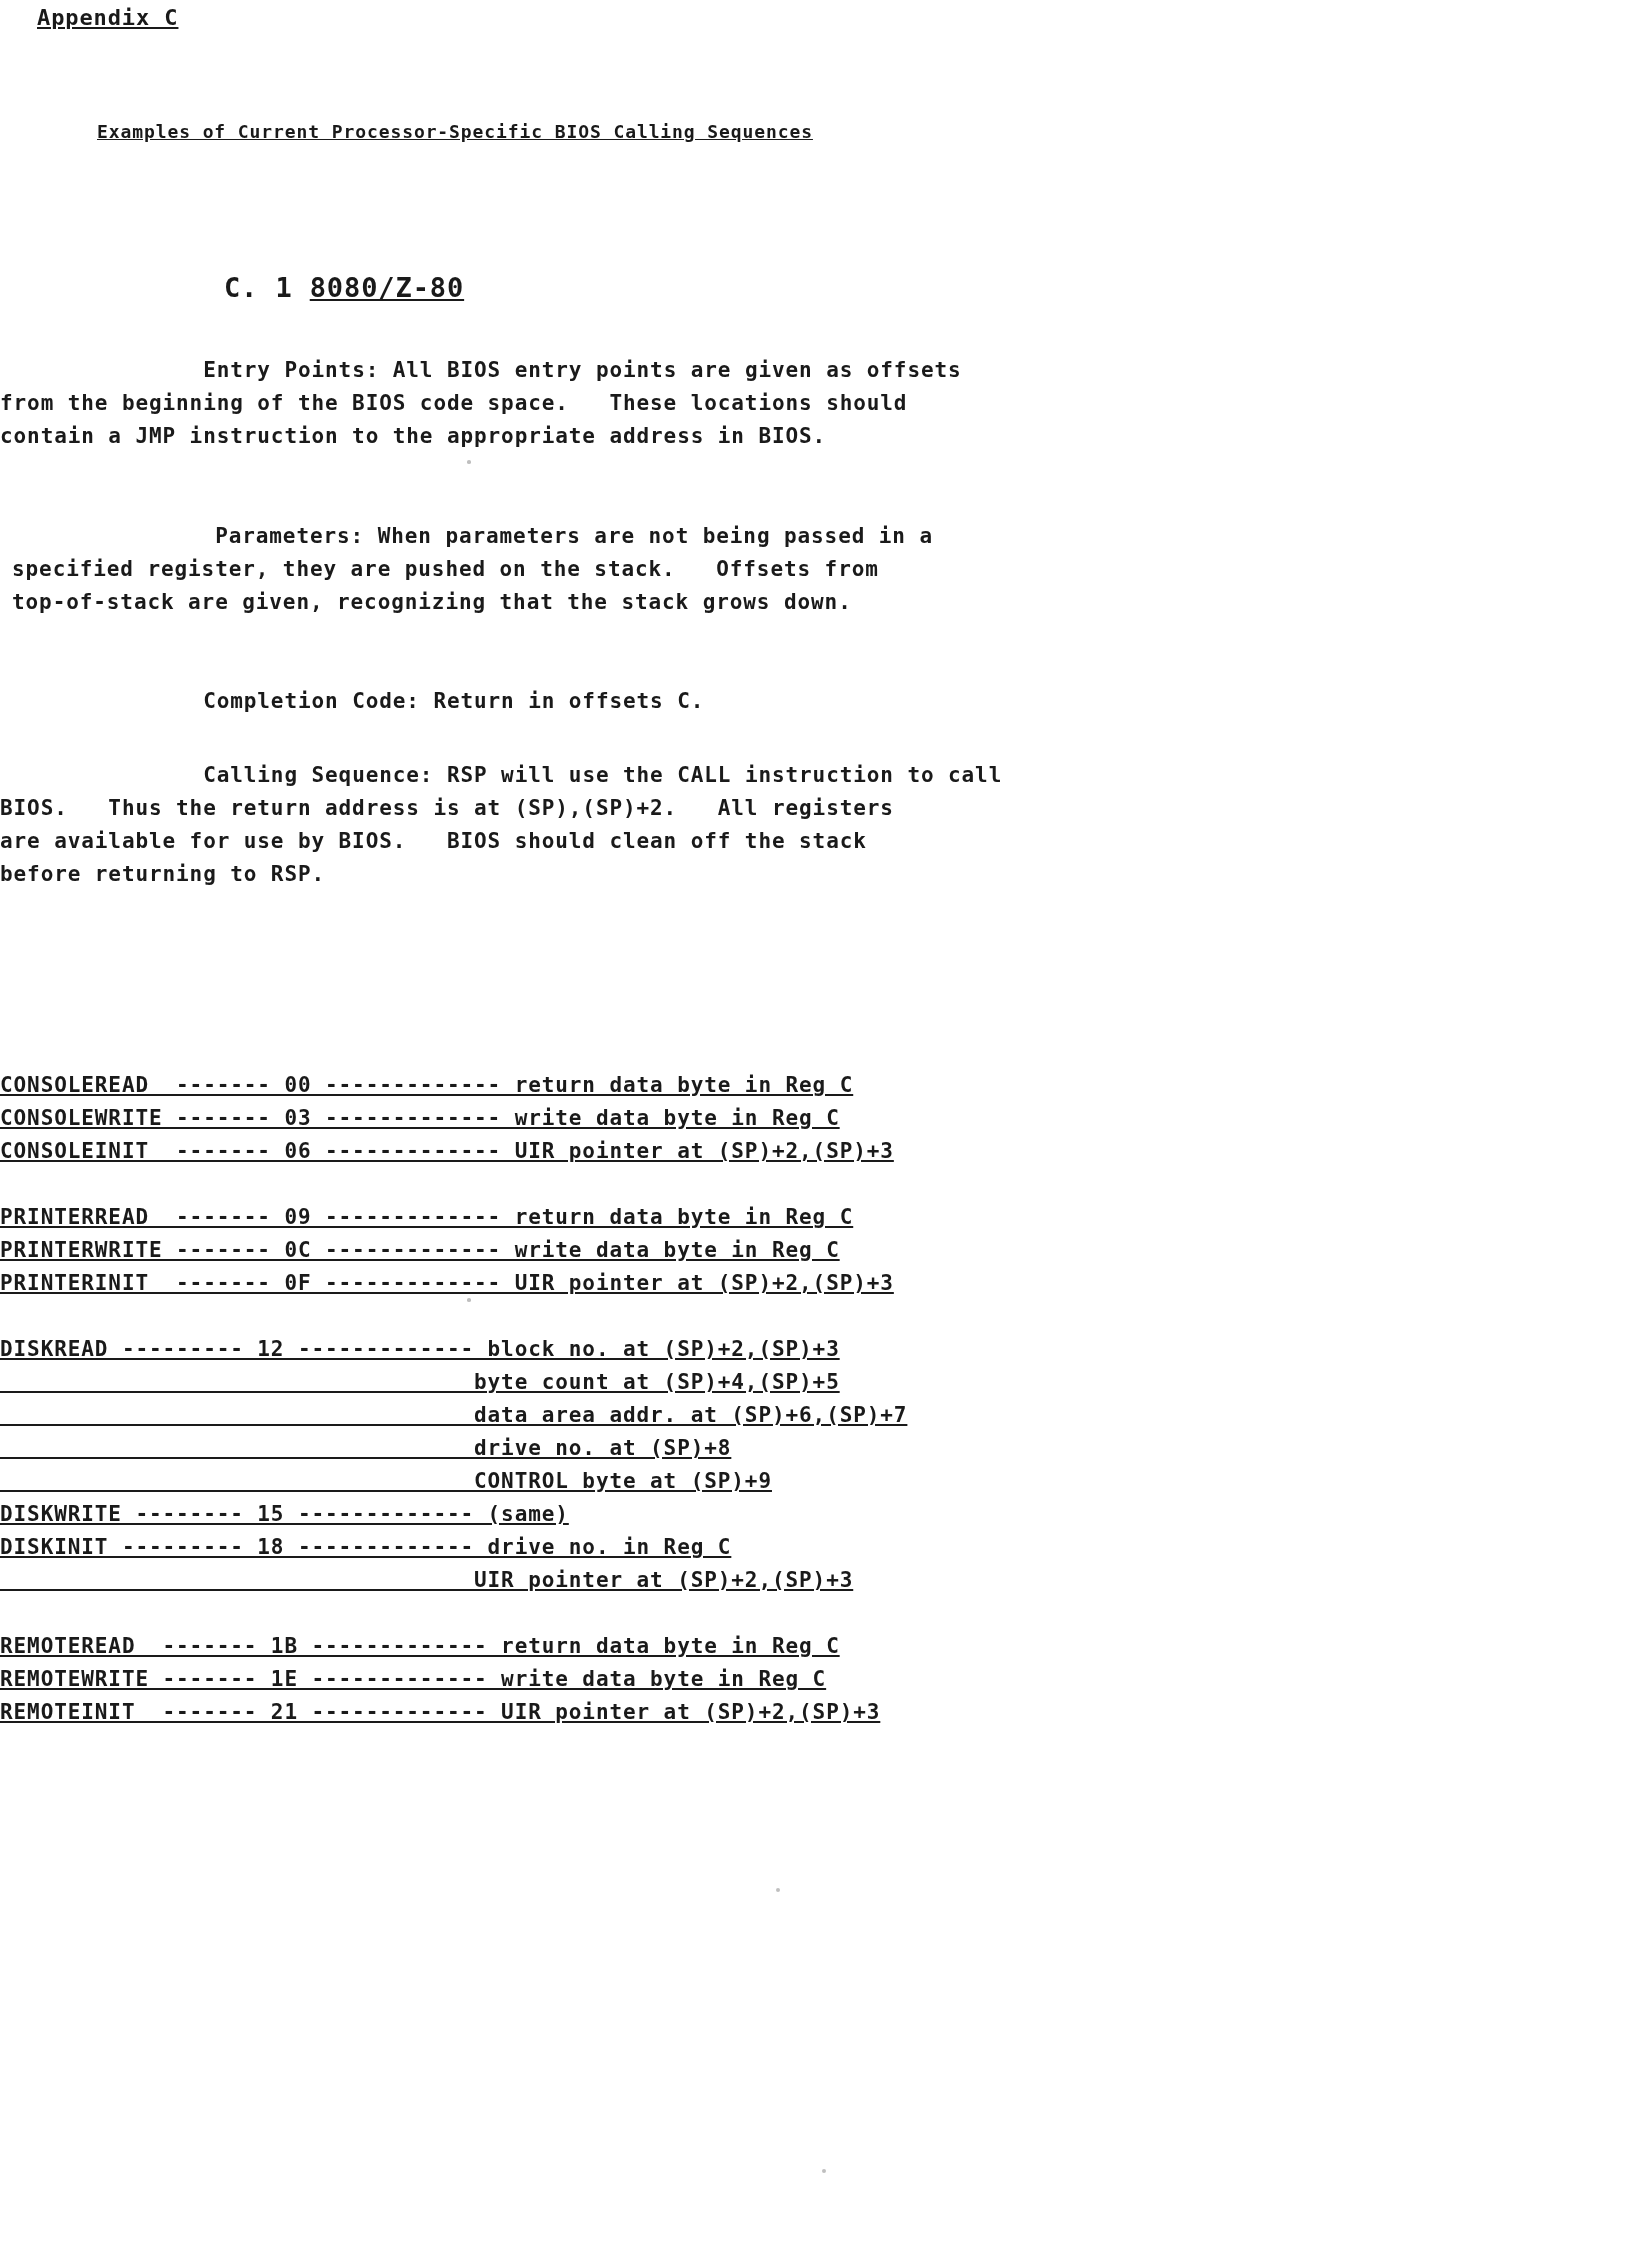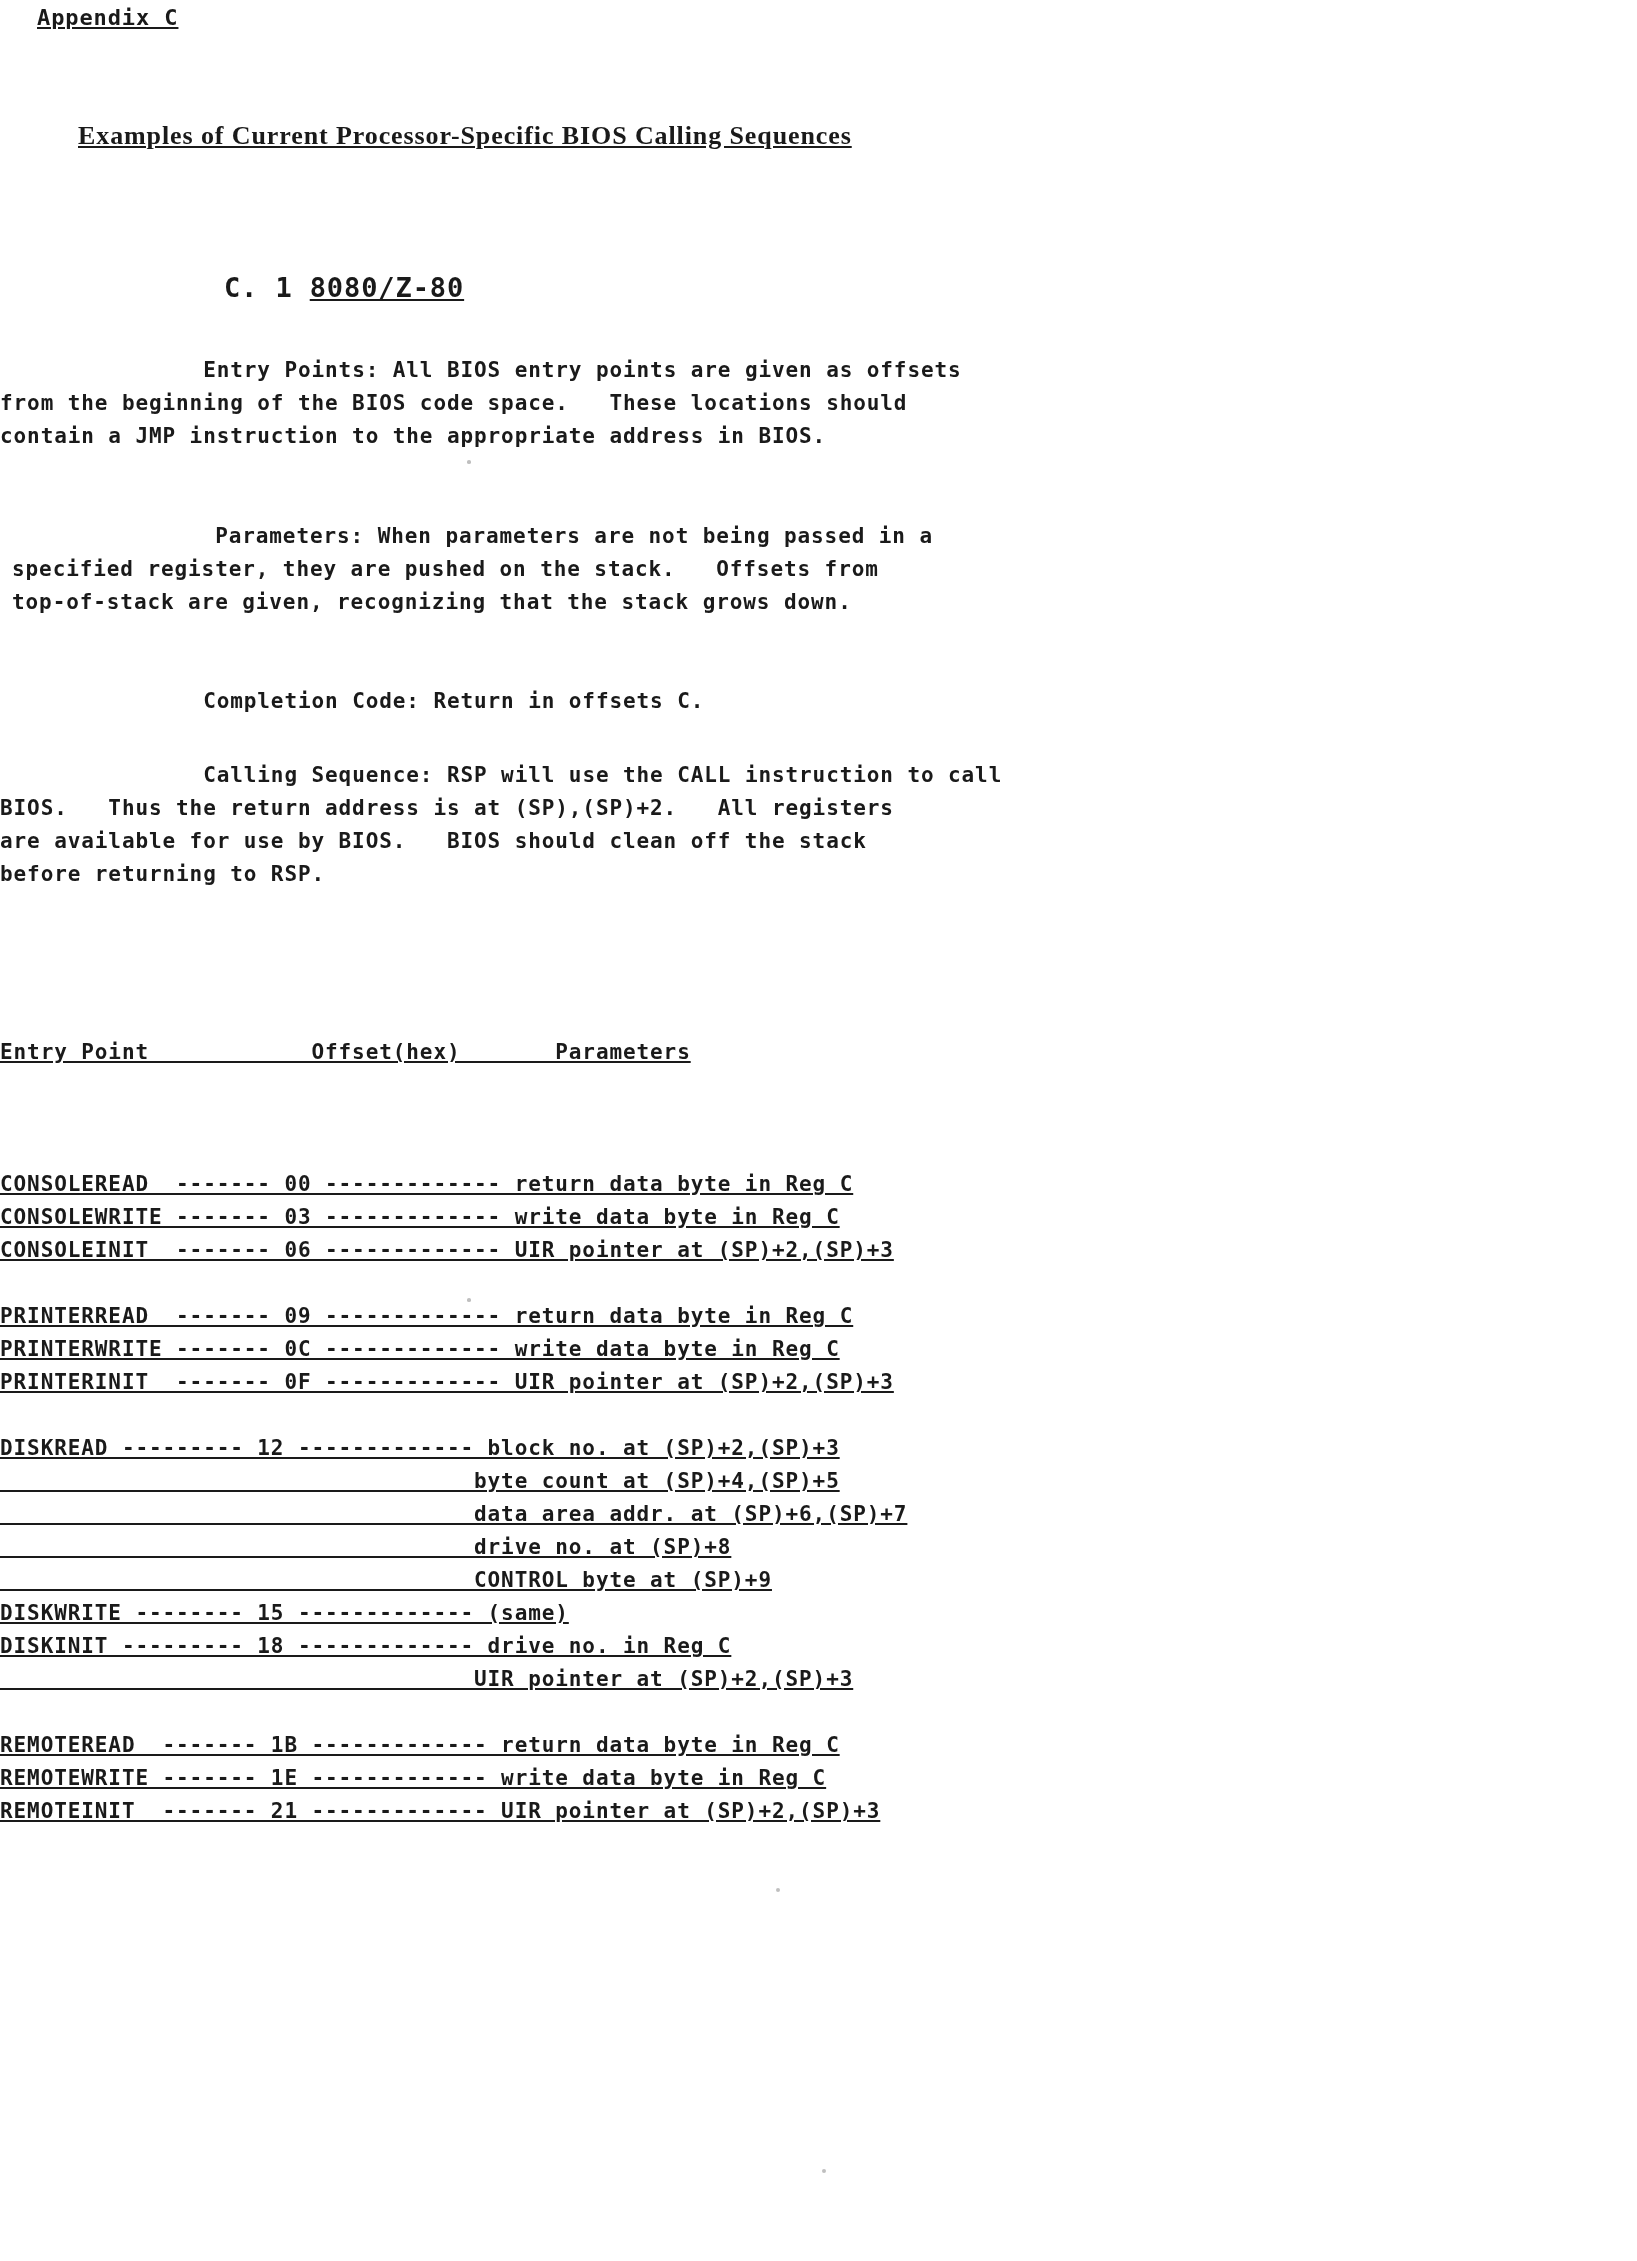--- a/index.html
+++ b/index.html
@@ -35,25 +35,24 @@
   .appendix-head {
     position: absolute;
     left: 37px;
     top: 5px;
     font-size: 22px;
     text-decoration: underline;
   }
 
   .doc-title {
     position: absolute;
-    left: 78px;
+    left: 97px;
     top: 121px;
-    font-size: 26px;
+    font-size: 18px;
     text-decoration: underline;
-    font-family: Liberation Serif, serif;
   }
 
   .section-head {
     position: absolute;
     left: 121px;
     top: 241px;
     font-size: 27px;
   }
   .section-head .num {
     text-decoration: none;
@@ -130,21 +129,20 @@
     </div>
 
     <div class="mono para p4">
       <span>         </span><span class="lead">Calling Sequence</span><span>: RSP will use the CALL instruction to call
 BIOS.   Thus the return address is at (SP),(SP)+2.   All registers
 are available for use by BIOS.   BIOS should clean off the stack
 before returning to RSP.</span>
     </div>
 
     <div class="mono tbl">
-      <div class="tbl-head">Entry Point            Offset(hex)       Parameters</div>
       <div class="tbl-rows">CONSOLEREAD  ------- 00 ------------- return data byte in Reg C
 CONSOLEWRITE ------- 03 ------------- write data byte in Reg C
 CONSOLEINIT  ------- 06 ------------- UIR pointer at (SP)+2,(SP)+3
 
 PRINTERREAD  ------- 09 ------------- return data byte in Reg C
 PRINTERWRITE ------- 0C ------------- write data byte in Reg C
 PRINTERINIT  ------- 0F ------------- UIR pointer at (SP)+2,(SP)+3
 
 DISKREAD --------- 12 ------------- block no. at (SP)+2,(SP)+3
                                    byte count at (SP)+4,(SP)+5

